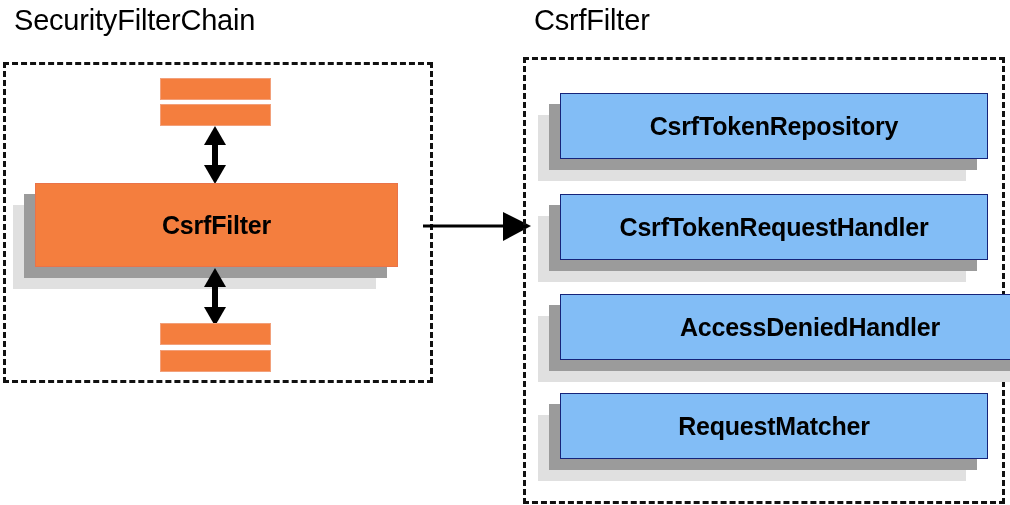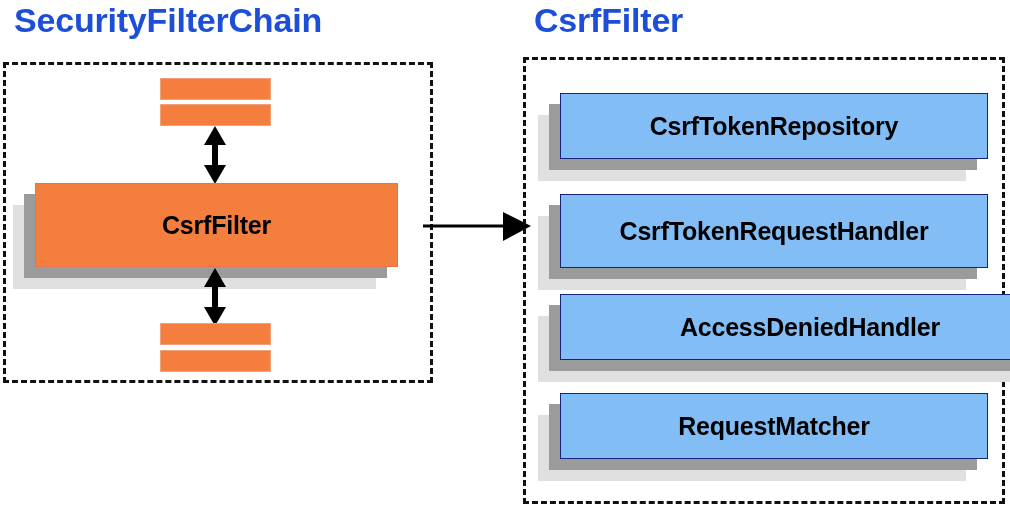--- a/index.html
+++ b/index.html
@@ -15,24 +15,24 @@
     position: relative;
     width: 1010px;
     height: 505px;
     background: #ffffff;
     overflow: hidden;
   }
 
   
   .panel-title {
     position: absolute;
-    font-weight: bold;
-    font-size: 34px;
+    font-weight: normal;
+    font-size: 29px;
     line-height: 34px;
-    color: #1d4ed8;
+    color: #000000;
     white-space: nowrap;
     letter-spacing: -0.2px;
   }
   #title-left  { left: 14px;  top: 3px; }
   #title-right { left: 534px; top: 3px; }
 
   
   .dashed-panel {
     position: absolute;
     border: 3px dashed #111111;
@@ -153,21 +153,21 @@
   <div class="dashed-panel" id="panel-right"></div>
 
   <div class="card blue" style="left:560px; top:93px; width:428px; height:66px;border-radius:17px;">
     <div class="layer-back"></div>
     <div class="layer-mid"></div>
     <div class="layer-front">
       <span class="label">CsrfTokenRepository</span>
     </div>
   </div>
 
-  <div class="card blue" style="left:560px; top:194px; width:428px; height:74px;">
+  <div class="card blue" style="left:560px; top:194px; width:428px; height:66px;">
     <div class="layer-back"></div>
     <div class="layer-mid"></div>
     <div class="layer-front">
       <span class="label">CsrfTokenRequestHandler</span>
     </div>
   </div>
 
   <div class="card blue" style="left:560px; top:294px; width:500px; height:66px;">
     <div class="layer-back"></div>
     <div class="layer-mid"></div>

